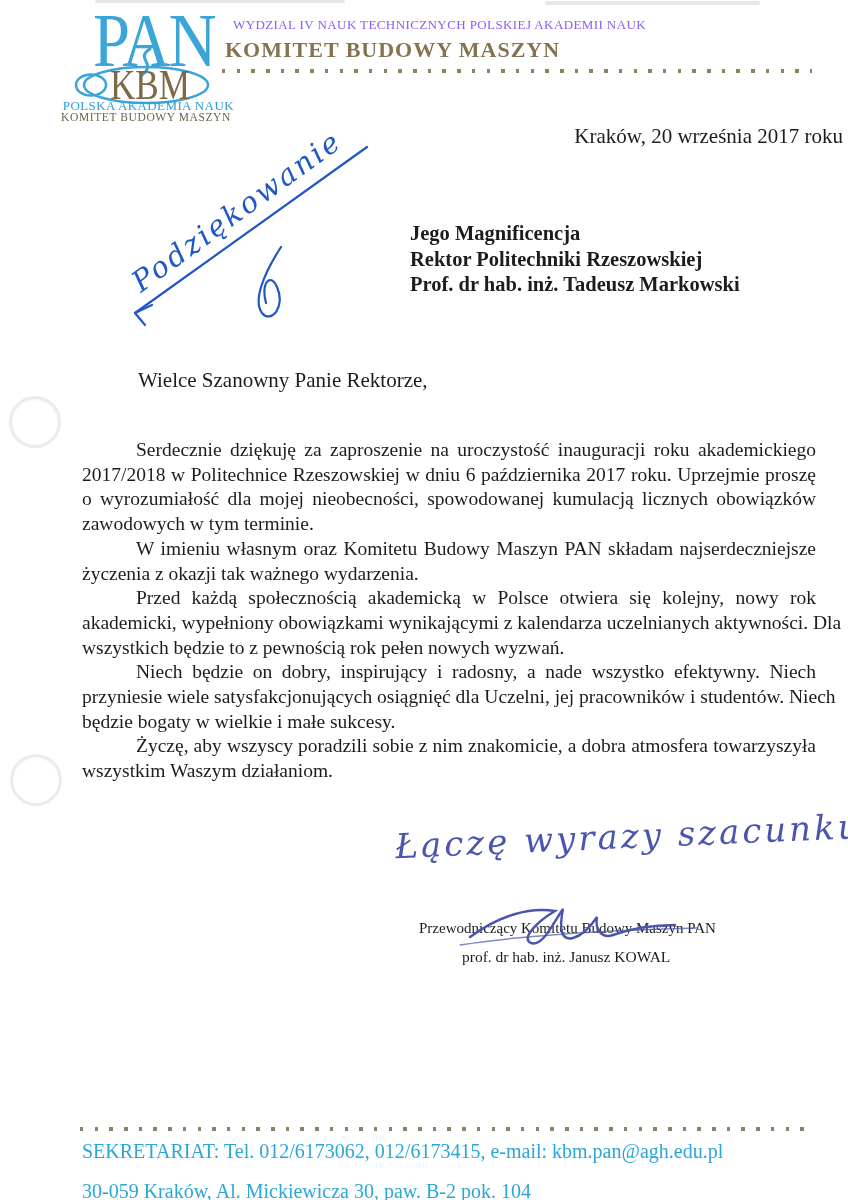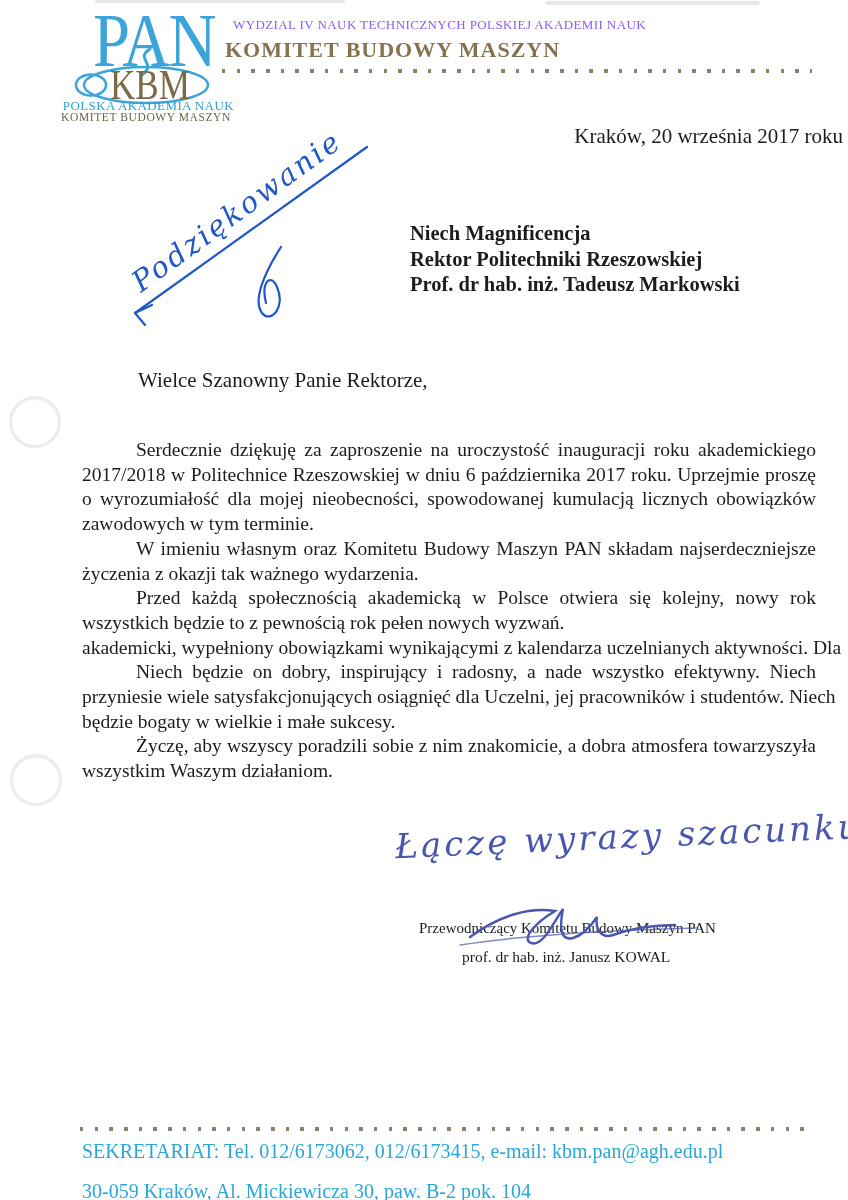--- a/index.html
+++ b/index.html
@@ -94,42 +94,42 @@
   <svg class="annot-svg" viewBox="0 0 280 195">
     <g>
       <path d="M 262 12 L 30 178" stroke="#2057c8" stroke-width="2.2" fill="none" stroke-linecap="round"></path>
       <path d="M 30 178 L 47 170 M 30 178 L 40 190" stroke="#2057c8" stroke-width="2.2" fill="none" stroke-linecap="round"></path>
     </g>
     <path d="M176,112 C158,140 148,166 157,178 C166,189 181,172 172,152 C165,137 156,148 161,168" stroke="#2057c8" stroke-width="2.2" fill="none" stroke-linecap="round"></path>
     <text class="annot-text" x="36" y="158" transform="rotate(-36 36 158)">Podziękowanie</text>
   </svg>
 
   <div class="recipient">
-    <div>Niech Magnificencja</div>
+    <div>Jego Magnificencja</div>
     <div>Rektor Politechniki Rzeszowskiej</div>
     <div>Prof. dr hab. inż. Tadeusz Markowski</div>
   </div>
 
   <div class="salutation">Wielce Szanowny Panie Rektorze,</div>
 
   <div class="body-text">
     <div class="para">
         <div class="bline">Serdecznie dziękuję za zaproszenie na uroczystość inauguracji roku akademickiego</div>
         <div class="bline">2017/2018 w Politechnice Rzeszowskiej w dniu 6 października 2017 roku. Uprzejmie proszę</div>
         <div class="bline">o wyrozumiałość dla mojej nieobecności, spowodowanej kumulacją licznych obowiązków</div>
         <div class="bline last">zawodowych w tym terminie.</div>
       </div>
     <div class="para">
         <div class="bline">W imieniu własnym oraz Komitetu Budowy Maszyn PAN składam najserdeczniejsze</div>
         <div class="bline last">życzenia z okazji tak ważnego wydarzenia.</div>
       </div>
     <div class="para">
         <div class="bline">Przed każdą społecznością akademicką w Polsce otwiera się kolejny, nowy rok</div>
+        <div class="bline">akademicki, wypełniony obowiązkami wynikającymi z kalendarza uczelnianych aktywności. Dla</div>
         <div class="bline last">wszystkich będzie to z pewnością rok pełen nowych wyzwań.</div>
-        <div class="bline">akademicki, wypełniony obowiązkami wynikającymi z kalendarza uczelnianych aktywności. Dla</div>
       </div>
     <div class="para">
         <div class="bline">Niech będzie on dobry, inspirujący i radosny, a nade wszystko efektywny. Niech</div>
         <div class="bline">przyniesie wiele satysfakcjonujących osiągnięć dla Uczelni, jej pracowników i studentów. Niech</div>
         <div class="bline last">będzie bogaty w wielkie i małe sukcesy.</div>
       </div>
     <div class="para">
         <div class="bline">Życzę, aby wszyscy poradzili sobie z nim znakomicie, a dobra atmosfera towarzyszyła</div>
         <div class="bline last">wszystkim Waszym działaniom.</div>
       </div>

